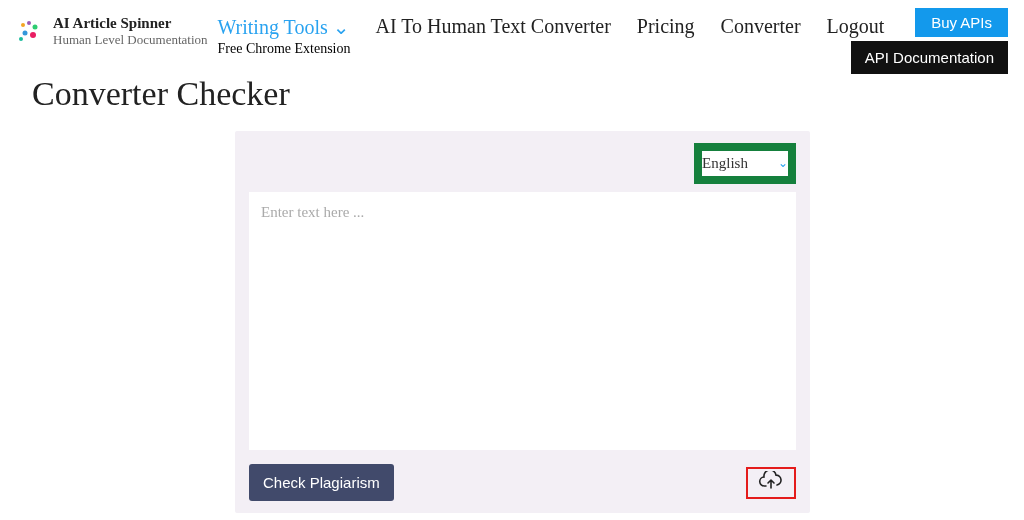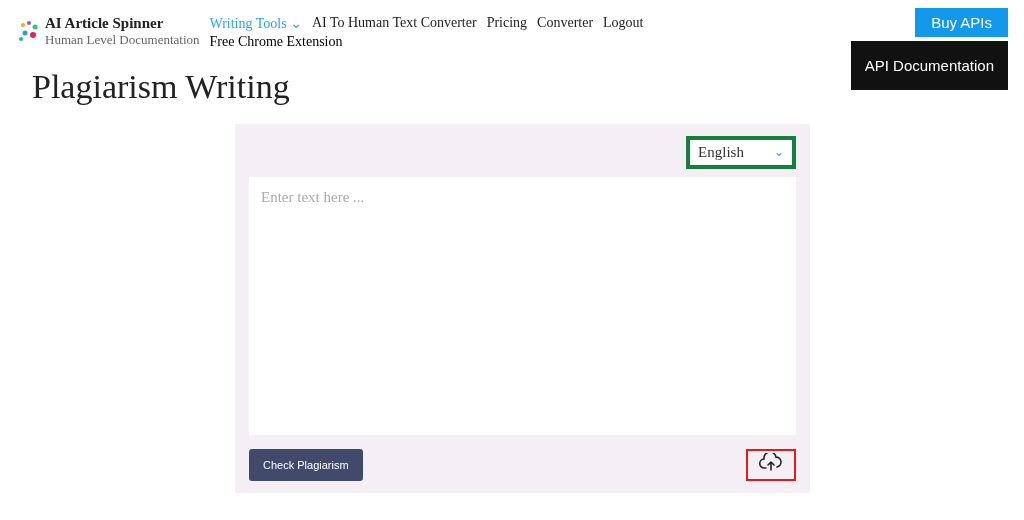--- a/index.html
+++ b/index.html
@@ -1,41 +1,41 @@
 <!DOCTYPE html>
 <html><head>
   <meta charset="utf-8">
   <style>
     *{margin:0;padding:0;box-sizing:border-box}
     body{font-family:Georgia,serif;color:#333;width:1024px;height:520px;overflow:hidden;background:#fff}
     .header{display:flex;align-items:flex-start;padding:15px 15px 0 15px;position:relative}
-    .logo-block{display:flex;align-items:flex-start;}
+    .logo-block{display:flex;align-items:flex-start;gap:8px}
     .logo-icon{width:30px;height:30px;position:relative;margin-top:2px}
     .brand-title{font-weight:bold;font-size:15px;color:#222}
     .brand-subtitle{font-size:13px;color:#666}
     .nav{display:flex;flex-direction:column;margin-left:10px}
-    .nav-row1{display:flex;gap:10px;font-size:14px}
+    .nav-row1{display:flex;gap:26px;font-size:20px}
     .nav-row1 a{color:#222;text-decoration:none;cursor:pointer}
     .nav-row1 .active{color:#2aa3f0}
     .nav-row1 .active .chev{color:#2aa3f0}
     .nav-row2{font-size:14px;color:#000000;margin-top:2px}
     .right-btns{position:absolute;top:8px;right:16px;display:flex;flex-direction:column;align-items:flex-end;gap:4px}
     .btn-blue{background:#1399ec;color:#fff;padding:6px 16px;font-size:15px;border:none;cursor:pointer}
-    .btn-black{background:#111;color:#fff;padding:16px 14px;font-size:15px;border:none;cursor:pointer}
+    .btn-black{background:#111;color:#fff;padding:8px 14px;font-size:15px;border:none;cursor:pointer}
     .page-title{font-size:34px;padding:18px 0 0 32px;color:#222;font-weight:normal}
     .tool-box{width:575px;margin:18px 0 0 235px;background:#f3eff5;border-radius:2px;padding:12px 14px 12px 14px}
     .lang-row{display:flex;justify-content:flex-end}
-    .lang-select{border:4px solid #15803d;padding:4px 8px;font-size:15px;background:#fff;display:flex;align-items:center;gap:30px;cursor:pointer}
+    .lang-select{border:8px solid #15803d;padding:4px 0;font-size:15px;background:#fff;display:flex;align-items:center;gap:30px;cursor:pointer}
     .chev-down{color:#2aa3f0;font-size:12px}
     .txt-area{width:100%;height:258px;background:#fff;border:none;margin-top:8px;padding:12px 12px;resize:none;font-family:Liberation Serif, serif;font-size:15px;color:#999;outline:none}
     .txt-area::placeholder{color:#aaa}
     .bottom-row{display:flex;align-items:center;justify-content:space-between;margin-top:10px}
     .word-count{border:2px solid #e41b1b;padding:2px 6px;font-size:14px}
     .word-count .wc-words{color:#1399ec}
-    .check-btn{background:#414a6b;color:#fff;padding:10px 14px;font-size:11px;border:none;border-radius:3px;cursor:pointer}
+    .check-btn{background:#414a6b;color:#fff;padding:10px 14px;font-size:15px;border:none;border-radius:3px;cursor:pointer}
     .upload-box{border:2px solid #e41b1b;padding:2px 10px;cursor:pointer}
     .cloud-icon{display:inline-block}
   </style>
 </head>
 <body>
 
 <div class="header">
   <div class="logo-block">
     <div class="logo-icon">
       <svg width="30" height="30" viewBox="0 0 30 30">
@@ -62,21 +62,21 @@
       <a>Logout</a>
     </div>
     <div class="nav-row2">Free Chrome Extension</div>
   </div>
   <div class="right-btns">
     <button class="btn-blue">Buy APIs</button>
     <button class="btn-black">API Documentation</button>
   </div>
 </div>
 
-<h1 class="page-title">Plagiarism Writing</h1>
+<h1 class="page-title">Converter Checker</h1>
 
 <div class="tool-box">
   <div class="lang-row">
     <div class="lang-select">
       <span>English</span>
       <span class="chev-down">⌄</span>
     </div>
   </div>
   <textarea class="txt-area" placeholder="Enter text here ..." style=""></textarea>
   <div class="bottom-row">

